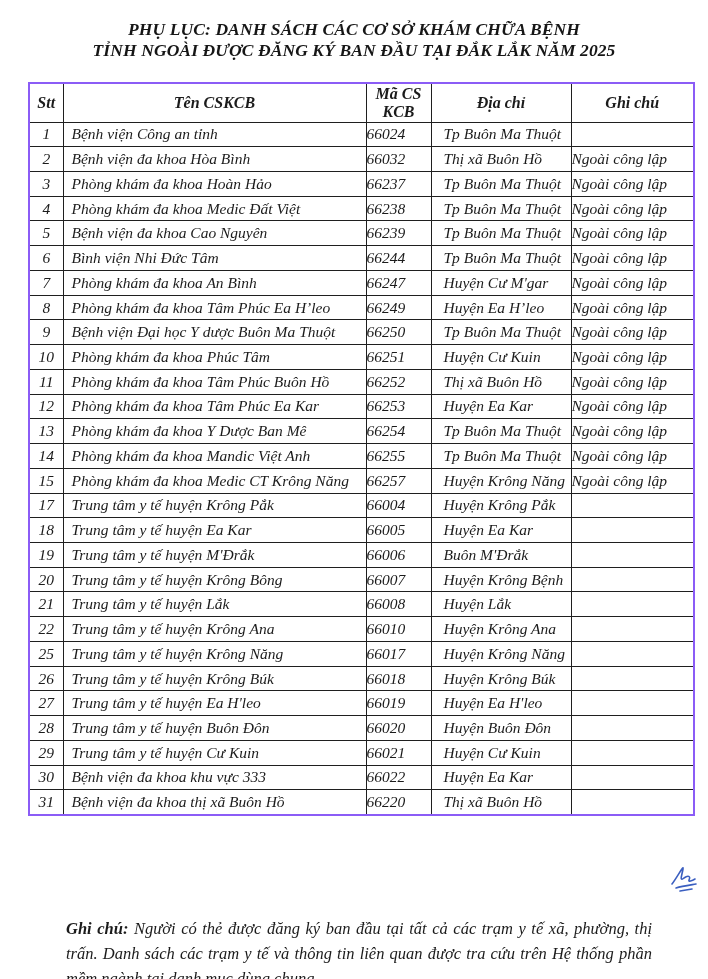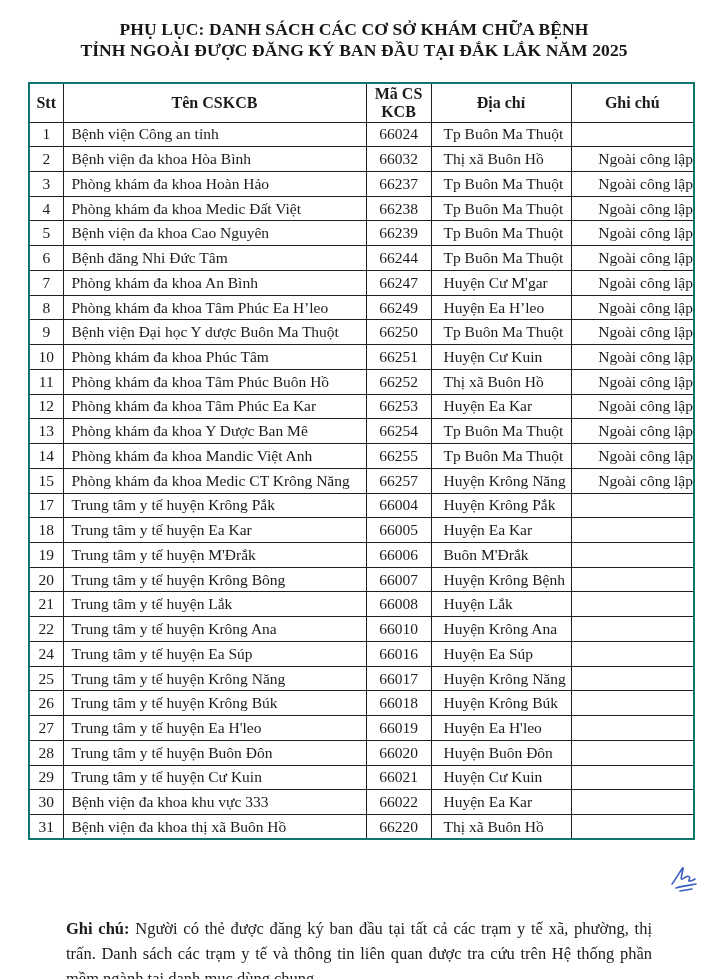--- a/index.html
+++ b/index.html
@@ -8,41 +8,42 @@
     background: #ffffff;
   }
   .page {
     position: relative;
     width: 708px;
     height: 979px;
     background: #ffffff;
     font-family: "Liberation Serif", serif;
     color: #1b1b1b;
     overflow: hidden;
+    font-style: italic;
   }
   .doc-title {
     position: absolute;
     top: 19px;
     left: 0;
     width: 100%;
     text-align: center;
     font-weight: bold;
     font-size: 17.5px;
     line-height: 21px;
     letter-spacing: 0.1px;
     color: #161616;
   }
   table.facility-table {
     position: absolute;
     top: 82px;
     left: 28px;
     width: 665px;
     border-collapse: collapse;
     table-layout: fixed;
-    border: 2px solid #0f766e;
+    border: 2px solid #8b5cf6;
   }
   .facility-table th,
   .facility-table td {
     border: 1px solid #1f1f1f;
     font-size: 15.5px;
     overflow: hidden;
     white-space: nowrap;
     padding: 0;
     vertical-align: middle;
     color: #1b1b1b;
@@ -51,23 +52,23 @@
   .facility-table th {
     font-weight: bold;
     font-size: 16px;
     line-height: 18px;
     text-align: center;
     white-space: normal;
   }
   .facility-table tbody tr { height: 24.74px; }
   td.c-stt  { text-align: center; }
   td.c-name { text-align: left; padding-left: 8px; margin-left: 13px; }
-  td.c-code { text-align: center; }
+  td.c-code { text-align: left; }
   td.c-addr { text-align: left; padding-left: 12px; }
-  td.c-note { text-align: right; }
+  td.c-note { text-align: left; }
   .footer-note {
     position: absolute;
     top: 899px;
     left: 66px;
     width: 586px;
     font-size: 16.5px;
     line-height: 25px;
     text-align: justify;
     color: #1b1b1b;
   }
@@ -138,21 +139,21 @@
         </tr>
         <tr>
           <td class="c-stt">5</td>
           <td class="c-name">Bệnh viện đa khoa Cao Nguyên</td>
           <td class="c-code">66239</td>
           <td class="c-addr">Tp Buôn Ma Thuột</td>
           <td class="c-note">Ngoài công lập</td>
         </tr>
         <tr>
           <td class="c-stt">6</td>
-          <td class="c-name">Bệnh đăng Nhi Đức Tâm</td>
+          <td class="c-name">Bình viện Nhi Đức Tâm</td>
           <td class="c-code">66244</td>
           <td class="c-addr">Tp Buôn Ma Thuột</td>
           <td class="c-note">Ngoài công lập</td>
         </tr>
         <tr>
           <td class="c-stt">7</td>
           <td class="c-name">Phòng khám đa khoa An Bình</td>
           <td class="c-code">66247</td>
           <td class="c-addr">Huyện Cư M'gar</td>
           <td class="c-note">Ngoài công lập</td>
@@ -246,27 +247,20 @@
           <td class="c-name">Trung tâm y tế huyện Lắk</td>
           <td class="c-code">66008</td>
           <td class="c-addr">Huyện Lắk</td>
           <td class="c-note"></td>
         </tr>
         <tr>
           <td class="c-stt">22</td>
           <td class="c-name">Trung tâm y tế huyện Krông Ana</td>
           <td class="c-code">66010</td>
           <td class="c-addr">Huyện Krông Ana</td>
-          <td class="c-note"></td>
-        </tr>
-        <tr>
-          <td class="c-stt">24</td>
-          <td class="c-name">Trung tâm y tế huyện Ea Súp</td>
-          <td class="c-code">66016</td>
-          <td class="c-addr">Huyện Ea Súp</td>
           <td class="c-note"></td>
         </tr>
         <tr>
           <td class="c-stt">25</td>
           <td class="c-name">Trung tâm y tế huyện Krông Năng</td>
           <td class="c-code">66017</td>
           <td class="c-addr">Huyện Krông Năng</td>
           <td class="c-note"></td>
         </tr>
         <tr>

